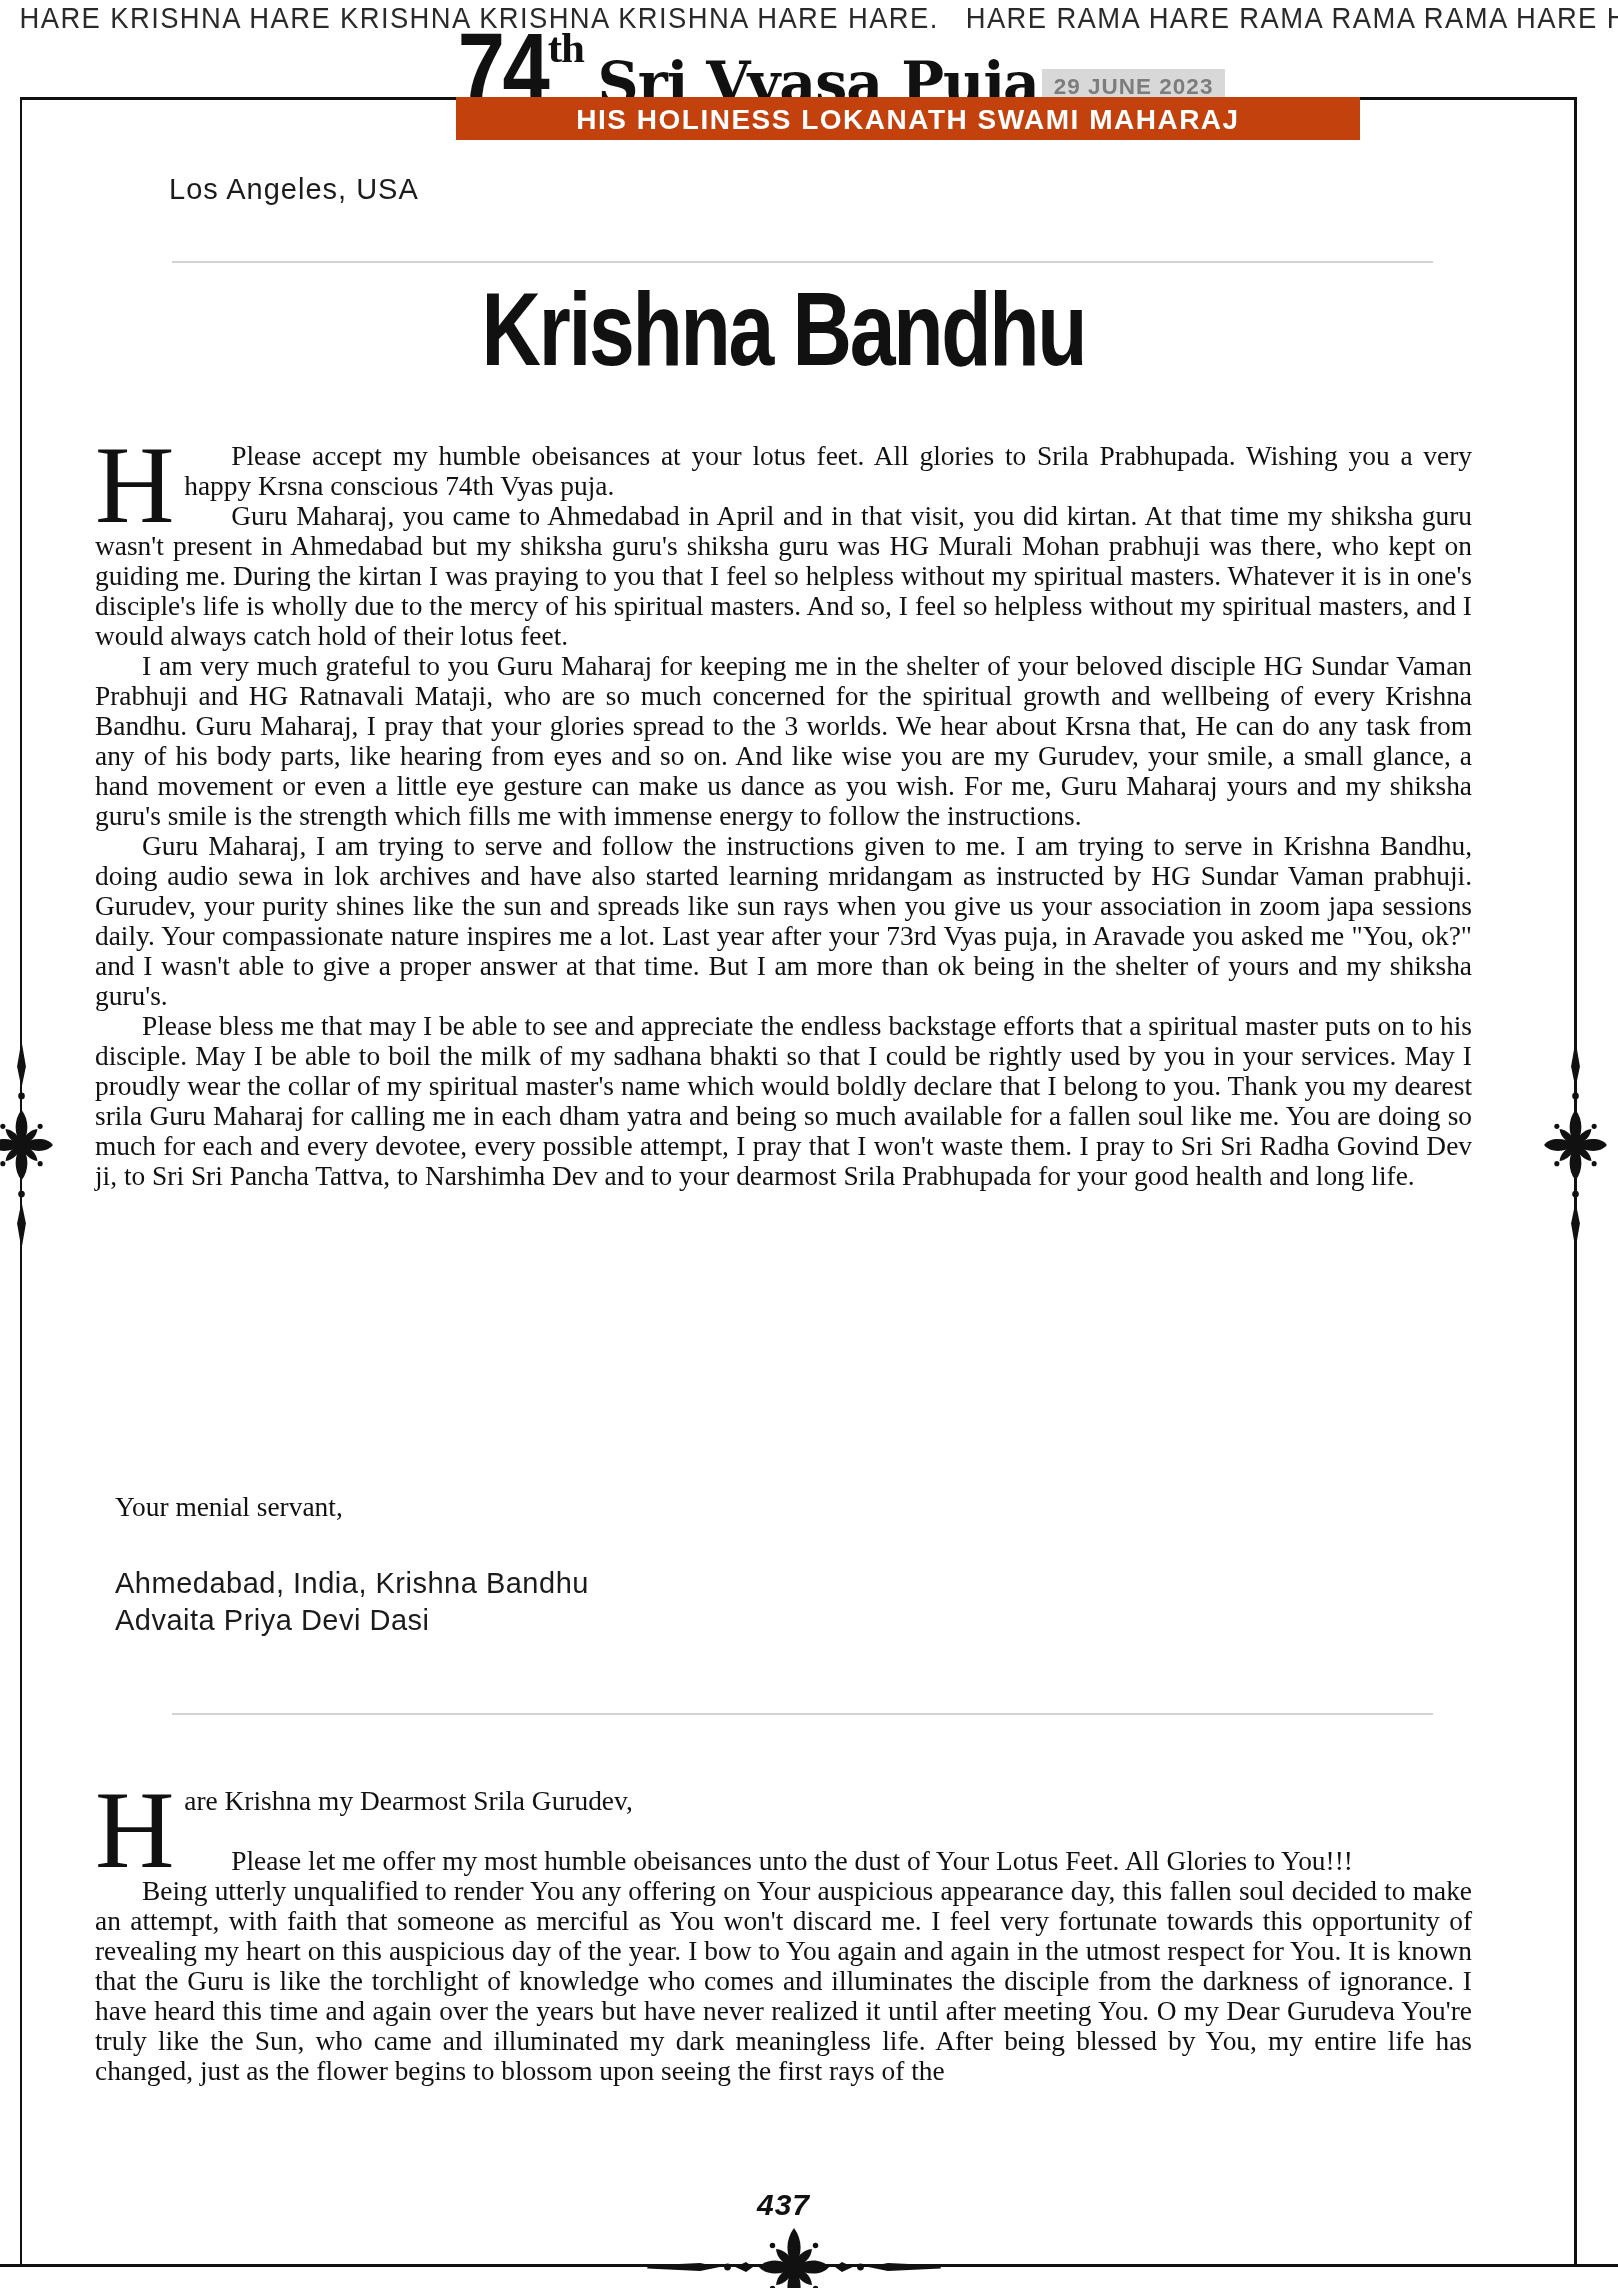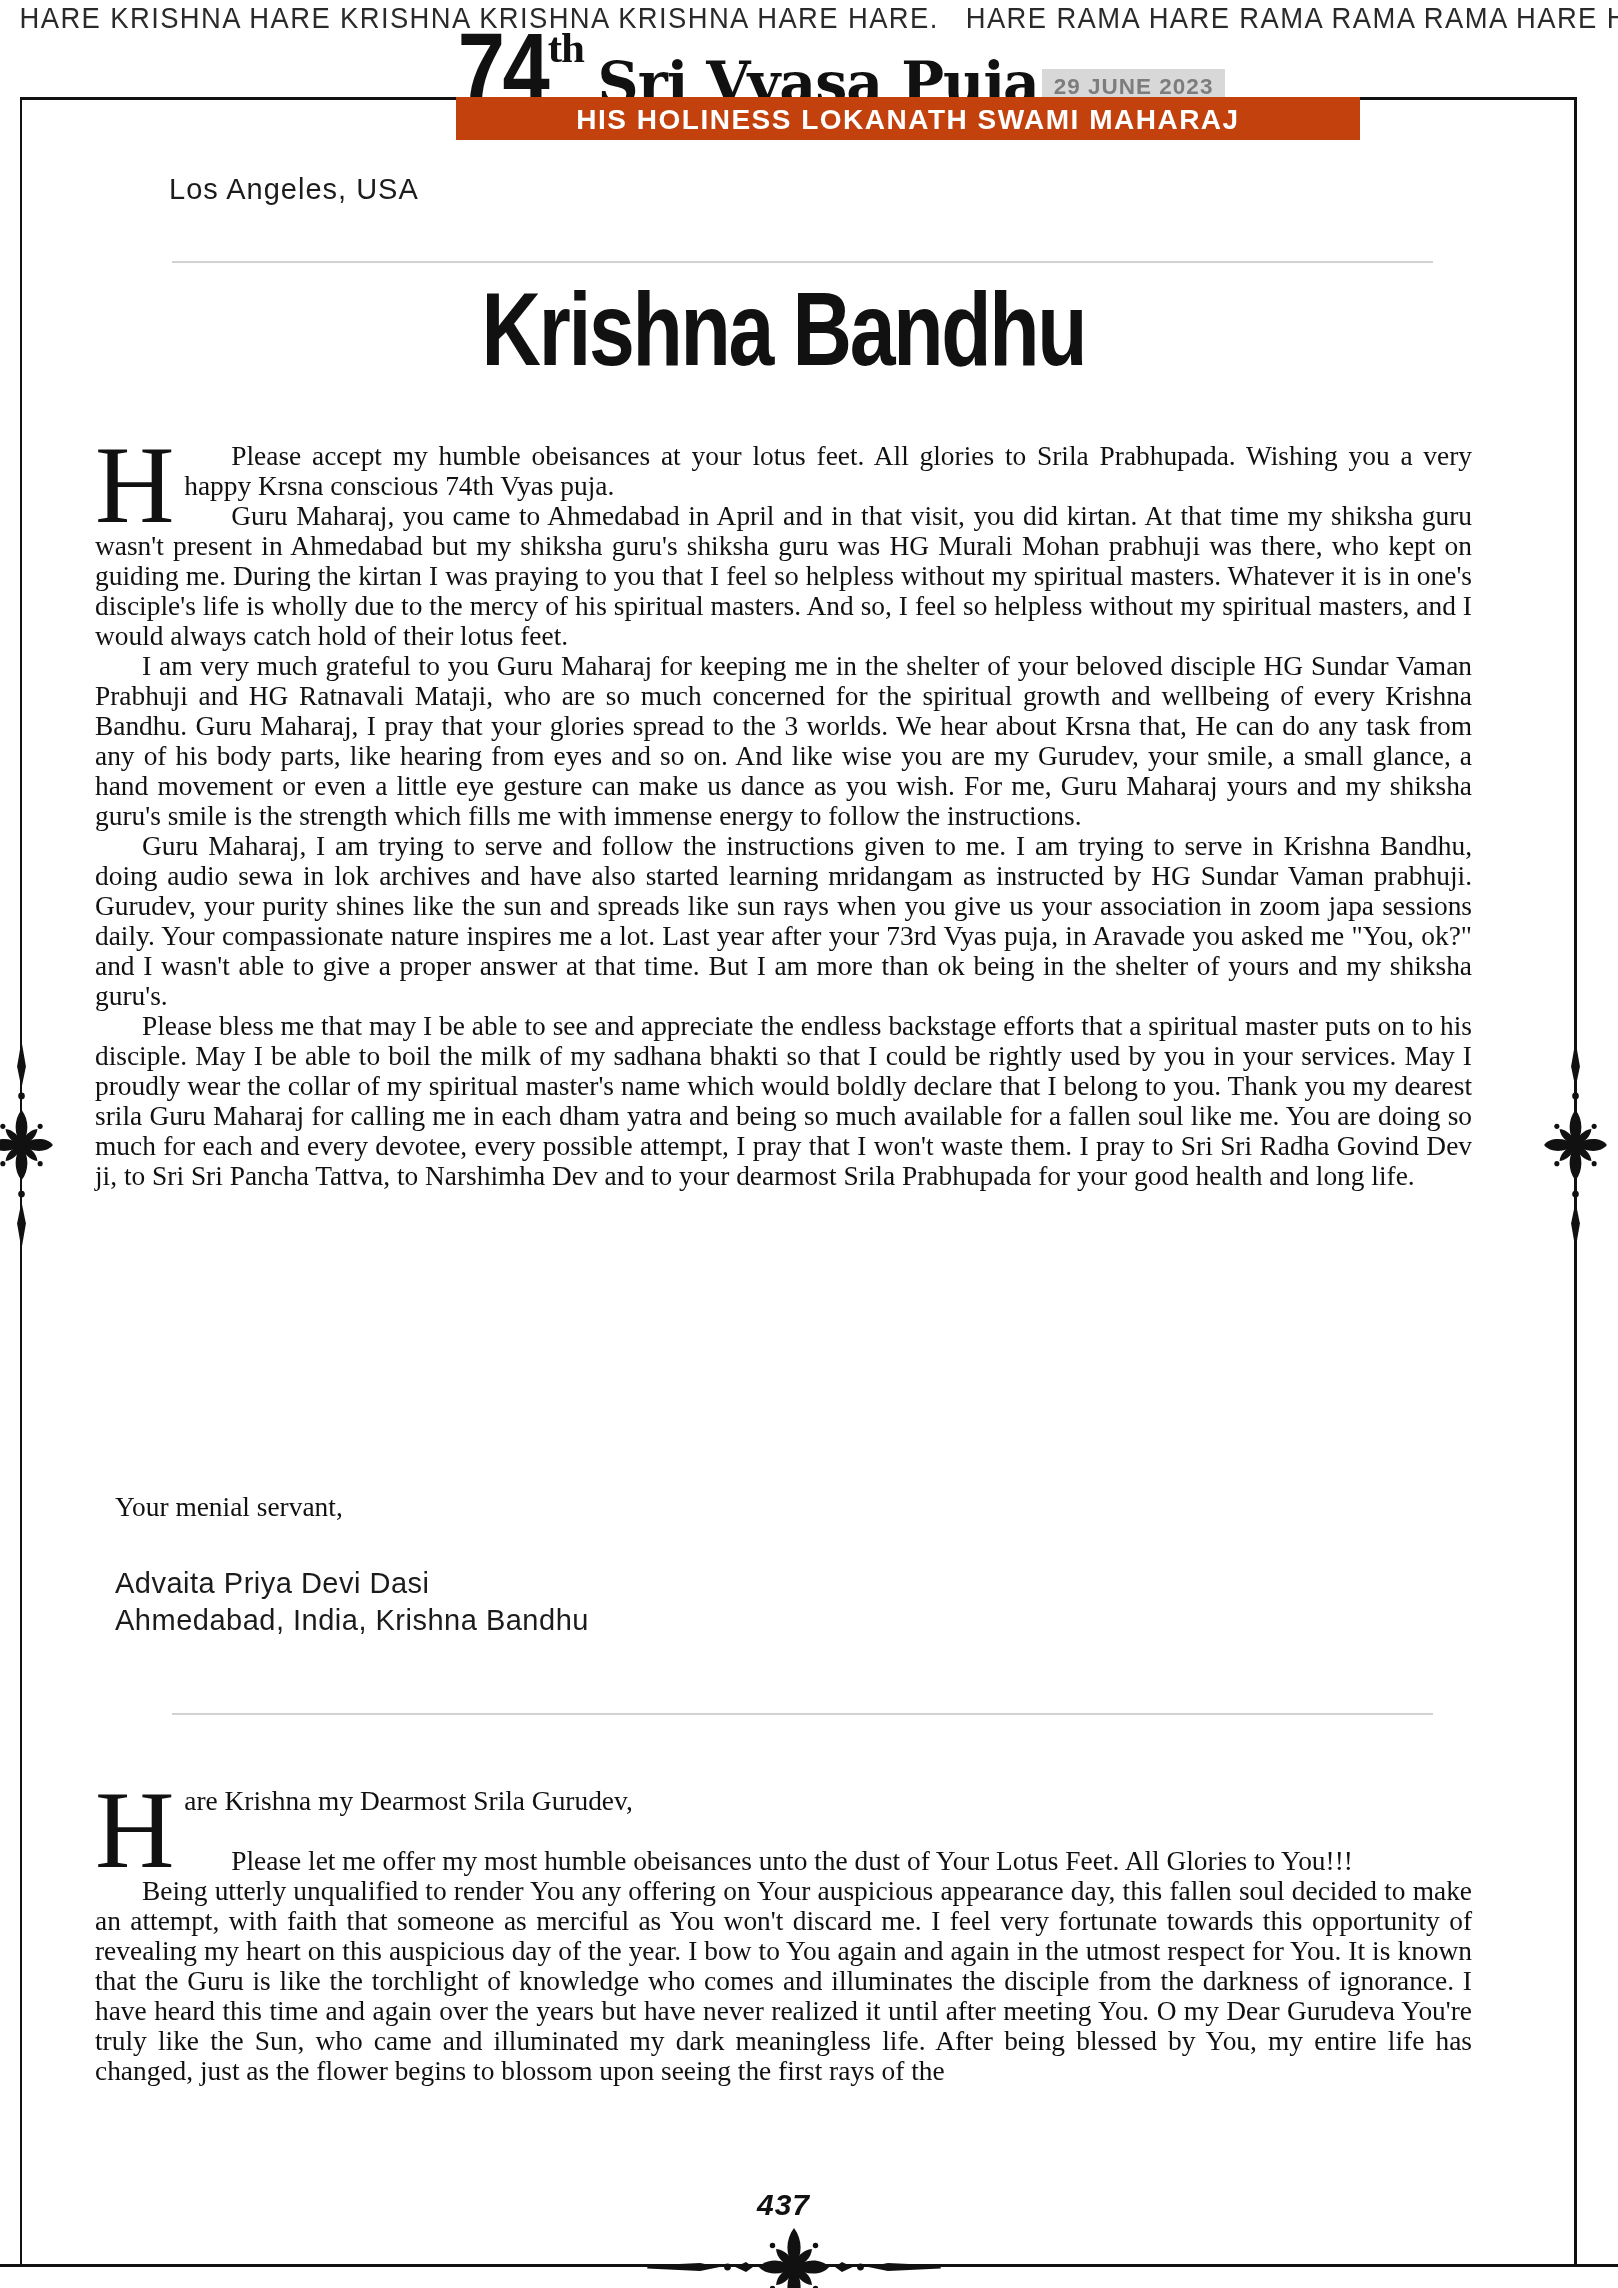--- a/index.html
+++ b/index.html
@@ -127,22 +127,22 @@
     <div class="dropcap">H</div>
     <p class="para">Please accept my humble obeisances at your lotus feet. All glories to Srila Prabhupada. Wishing you a very happy Krsna conscious 74th Vyas puja.</p>
     <p class="para">Guru Maharaj, you came to Ahmedabad in April and in that visit, you did kirtan. At that time my shiksha guru wasn't present in Ahmedabad but my shiksha guru's shiksha guru was HG Murali Mohan prabhuji was there, who kept on guiding me. During the kirtan I was praying to you that I feel so helpless without my spiritual masters. Whatever it is in one's disciple's life is wholly due to the mercy of his spiritual masters. And so, I feel so helpless without my spiritual masters, and I would always catch hold of their lotus feet.</p>
     <p class="para">I am very much grateful to you Guru Maharaj for keeping me in the shelter of your beloved disciple HG Sundar Vaman Prabhuji and HG Ratnavali Mataji, who are so much concerned for the spiritual growth and wellbeing of every Krishna Bandhu. Guru Maharaj, I pray that your glories spread to the 3 worlds. We hear about Krsna that, He can do any task from any of his body parts, like hearing from eyes and so on. And like wise you are my Gurudev, your smile, a small glance, a hand movement or even a little eye gesture can make us dance as you wish. For me, Guru Maharaj yours and my shiksha guru's smile is the strength which fills me with immense energy to follow the instructions.</p>
     <p class="para">Guru Maharaj, I am trying to serve and follow the instructions given to me. I am trying to serve in Krishna Bandhu, doing audio sewa in lok archives and have also started learning mridangam as instructed by HG Sundar Vaman prabhuji. Gurudev, your purity shines like the sun and spreads like sun rays when you give us your association in zoom japa sessions daily. Your compassionate nature inspires me a lot. Last year after your 73rd Vyas puja, in Aravade you asked me "You, ok?" and I wasn't able to give a proper answer at that time. But I am more than ok being in the shelter of yours and my shiksha guru's.</p>
     <p class="para">Please bless me that may I be able to see and appreciate the endless backstage efforts that a spiritual master puts on to his disciple. May I be able to boil the milk of my sadhana bhakti so that I could be rightly used by you in your services. May I proudly wear the collar of my spiritual master's name which would boldly declare that I belong to you. Thank you my dearest srila Guru Maharaj for calling me in each dham yatra and being so much available for a fallen soul like me. You are doing so much for each and every devotee, every possible attempt, I pray that I won't waste them. I pray to Sri Sri Radha Govind Dev ji, to Sri Sri Pancha Tattva, to Narshimha Dev and to your dearmost Srila Prabhupada for your good health and long life.</p>
   </div>
 
   <div class="signoff">Your menial servant,</div>
   <div class="signature">
+    <div>Ahmedabad, India, Krishna Bandhu</div>
     <div>Advaita Priya Devi Dasi</div>
-    <div>Ahmedabad, India, Krishna Bandhu</div>
   </div>
 
   <div class="rule rule2"></div>
 
   <div class="letter letter-2">
     <div class="dropcap">H</div>
     <div class="salutation">are Krishna my Dearmost Srila Gurudev,</div>
     <p class="para">Please let me offer my most humble obeisances unto the dust of Your Lotus Feet. All Glories to You!!!</p>
     <p class="para">Being utterly unqualified to render You any offering on Your auspicious appearance day, this fallen soul decided to make an attempt, with faith that someone as merciful as You won't discard me. I feel very fortunate towards this opportunity of revealing my heart on this auspicious day of the year. I bow to You again and again in the utmost respect for You. It is known that the Guru is like the torchlight of knowledge who comes and illuminates the disciple from the darkness of ignorance. I have heard this time and again over the years but have never realized it until after meeting You. O my Dear Gurudeva You're truly like the Sun, who came and illuminated my dark meaningless life. After being blessed by You, my entire life has changed, just as the flower begins to blossom upon seeing the first rays of the</p>
   </div>

